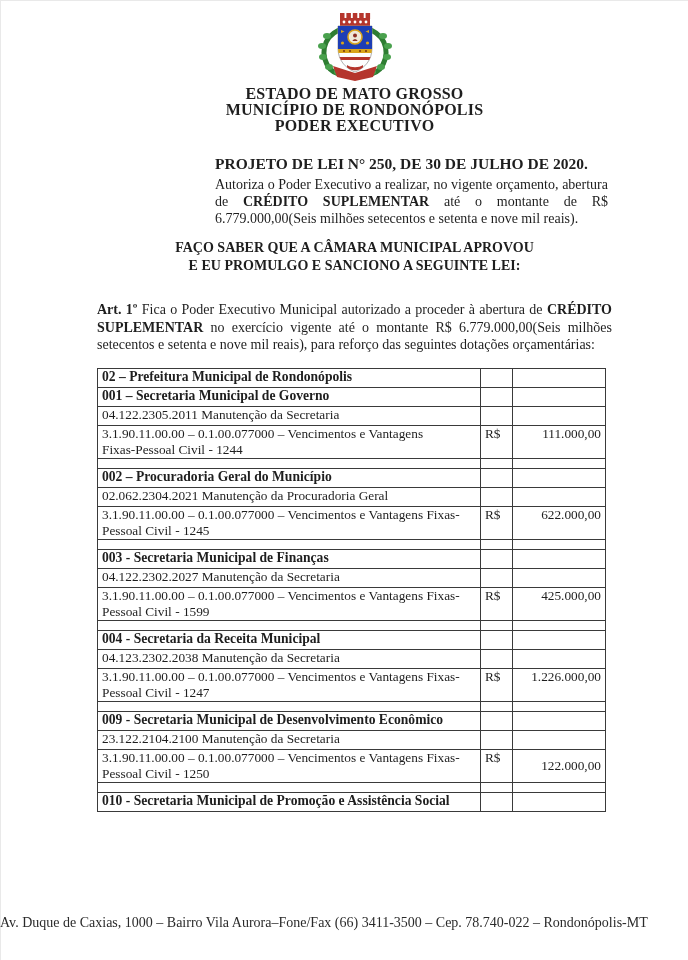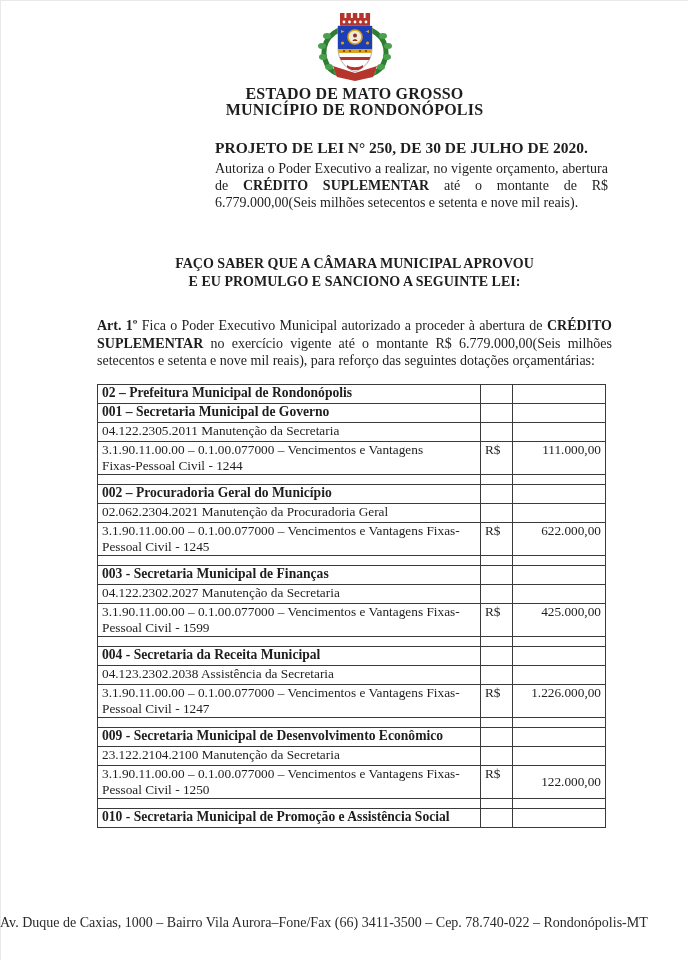--- a/index.html
+++ b/index.html
@@ -15,21 +15,21 @@
   .crest-wrap{display:flex;justify-content:center;margin-bottom:2px;}
   .org-line{font-weight:bold;font-size:16px;line-height:16px;letter-spacing:.2px;}
   
   .title-block{margin:20px 4px 0 118px;}
   .law-title{font-weight:bold;font-size:15.5px;line-height:20px;}
   .law-summary{font-size:14px;line-height:17px;text-align:justify;margin-top:2px;}
   .b{font-weight:bold;}
   
   .preamble{margin-top:32px;font-size:14px;line-height:17.5px;text-align:justify;}
   
-  .proclamation{margin-top:44px;text-align:center;font-weight:bold;font-size:14px;line-height:18px;}
+  .proclamation{margin-top:12px;text-align:center;font-weight:bold;font-size:14px;line-height:18px;}
   
   .article{margin-top:26px;font-size:14px;line-height:17.5px;text-align:justify;}
   
   table.budget{border-collapse:collapse;margin-top:14px;width:508px;table-layout:fixed;}
   table.budget td{
     border:1px solid #3a3a3a;padding:0 4px;font-size:13.3px;line-height:16px;
     overflow:hidden;vertical-align:top;
   }
   col.c1{width:383px;} col.c2{width:32px;} col.c3{width:93px;}
   tr.r-header td{font-weight:bold;font-size:13.6px;height:18px;}
@@ -109,20 +109,21 @@
           <g fill="#d9a41b">
             <path d="M34 20 L37.5 21.5 L34 23 Z"></path>
             <path d="M62 20 L58.5 21.5 L62 23 Z"></path>
             <circle cx="35.5" cy="33" r="1.6"></circle>
             <circle cx="60.5" cy="33" r="1.6"></circle>
           </g>
         </svg>
       </div>
       <div class="org-line">ESTADO DE MATO GROSSO</div>
       <div class="org-line">MUNICÍPIO DE RONDONÓPOLIS</div>
+      <div class="org-line">PODER EXECUTIVO</div>
     </div>
 
     <div class="title-block">
       <div class="law-title">PROJETO DE LEI N° 250, DE 30 DE JULHO DE 2020.</div>
       <div class="law-summary"><span>Autoriza o Poder Executivo a realizar, no vigente orçamento, abertura de </span><span class="b">CRÉDITO SUPLEMENTAR</span><span> até o montante de R$ 6.779.000,00(Seis milhões setecentos e setenta e nove mil reais).</span></div>
     </div>
 
 
     <div class="proclamation">
       <div>FAÇO SABER QUE A CÂMARA MUNICIPAL APROVOU</div>
@@ -214,21 +215,21 @@
             <td></td>
             <td></td>
         </tr>
 
         <tr class="r-header">
           <td class="c1">004 - Secretaria da Receita Municipal</td>
           <td class="cur"></td>
           <td class="val"></td>
         </tr>
         <tr class="r-detail">
-          <td class="c1">04.123.2302.2038 Assistência da Secretaria</td>
+          <td class="c1">04.123.2302.2038 Manutenção da Secretaria</td>
           <td class="cur"></td>
           <td class="val"></td>
         </tr>
         <tr class="r-dotacao">
           <td class="c1">
             <div>3.1.90.11.00.00 – 0.1.00.077000 – Vencimentos e Vantagens Fixas-</div>
             <div>Pessoal Civil - 1247</div>
           </td>
           <td class="cur">R$</td>
           <td class="val">1.226.000,00</td>

